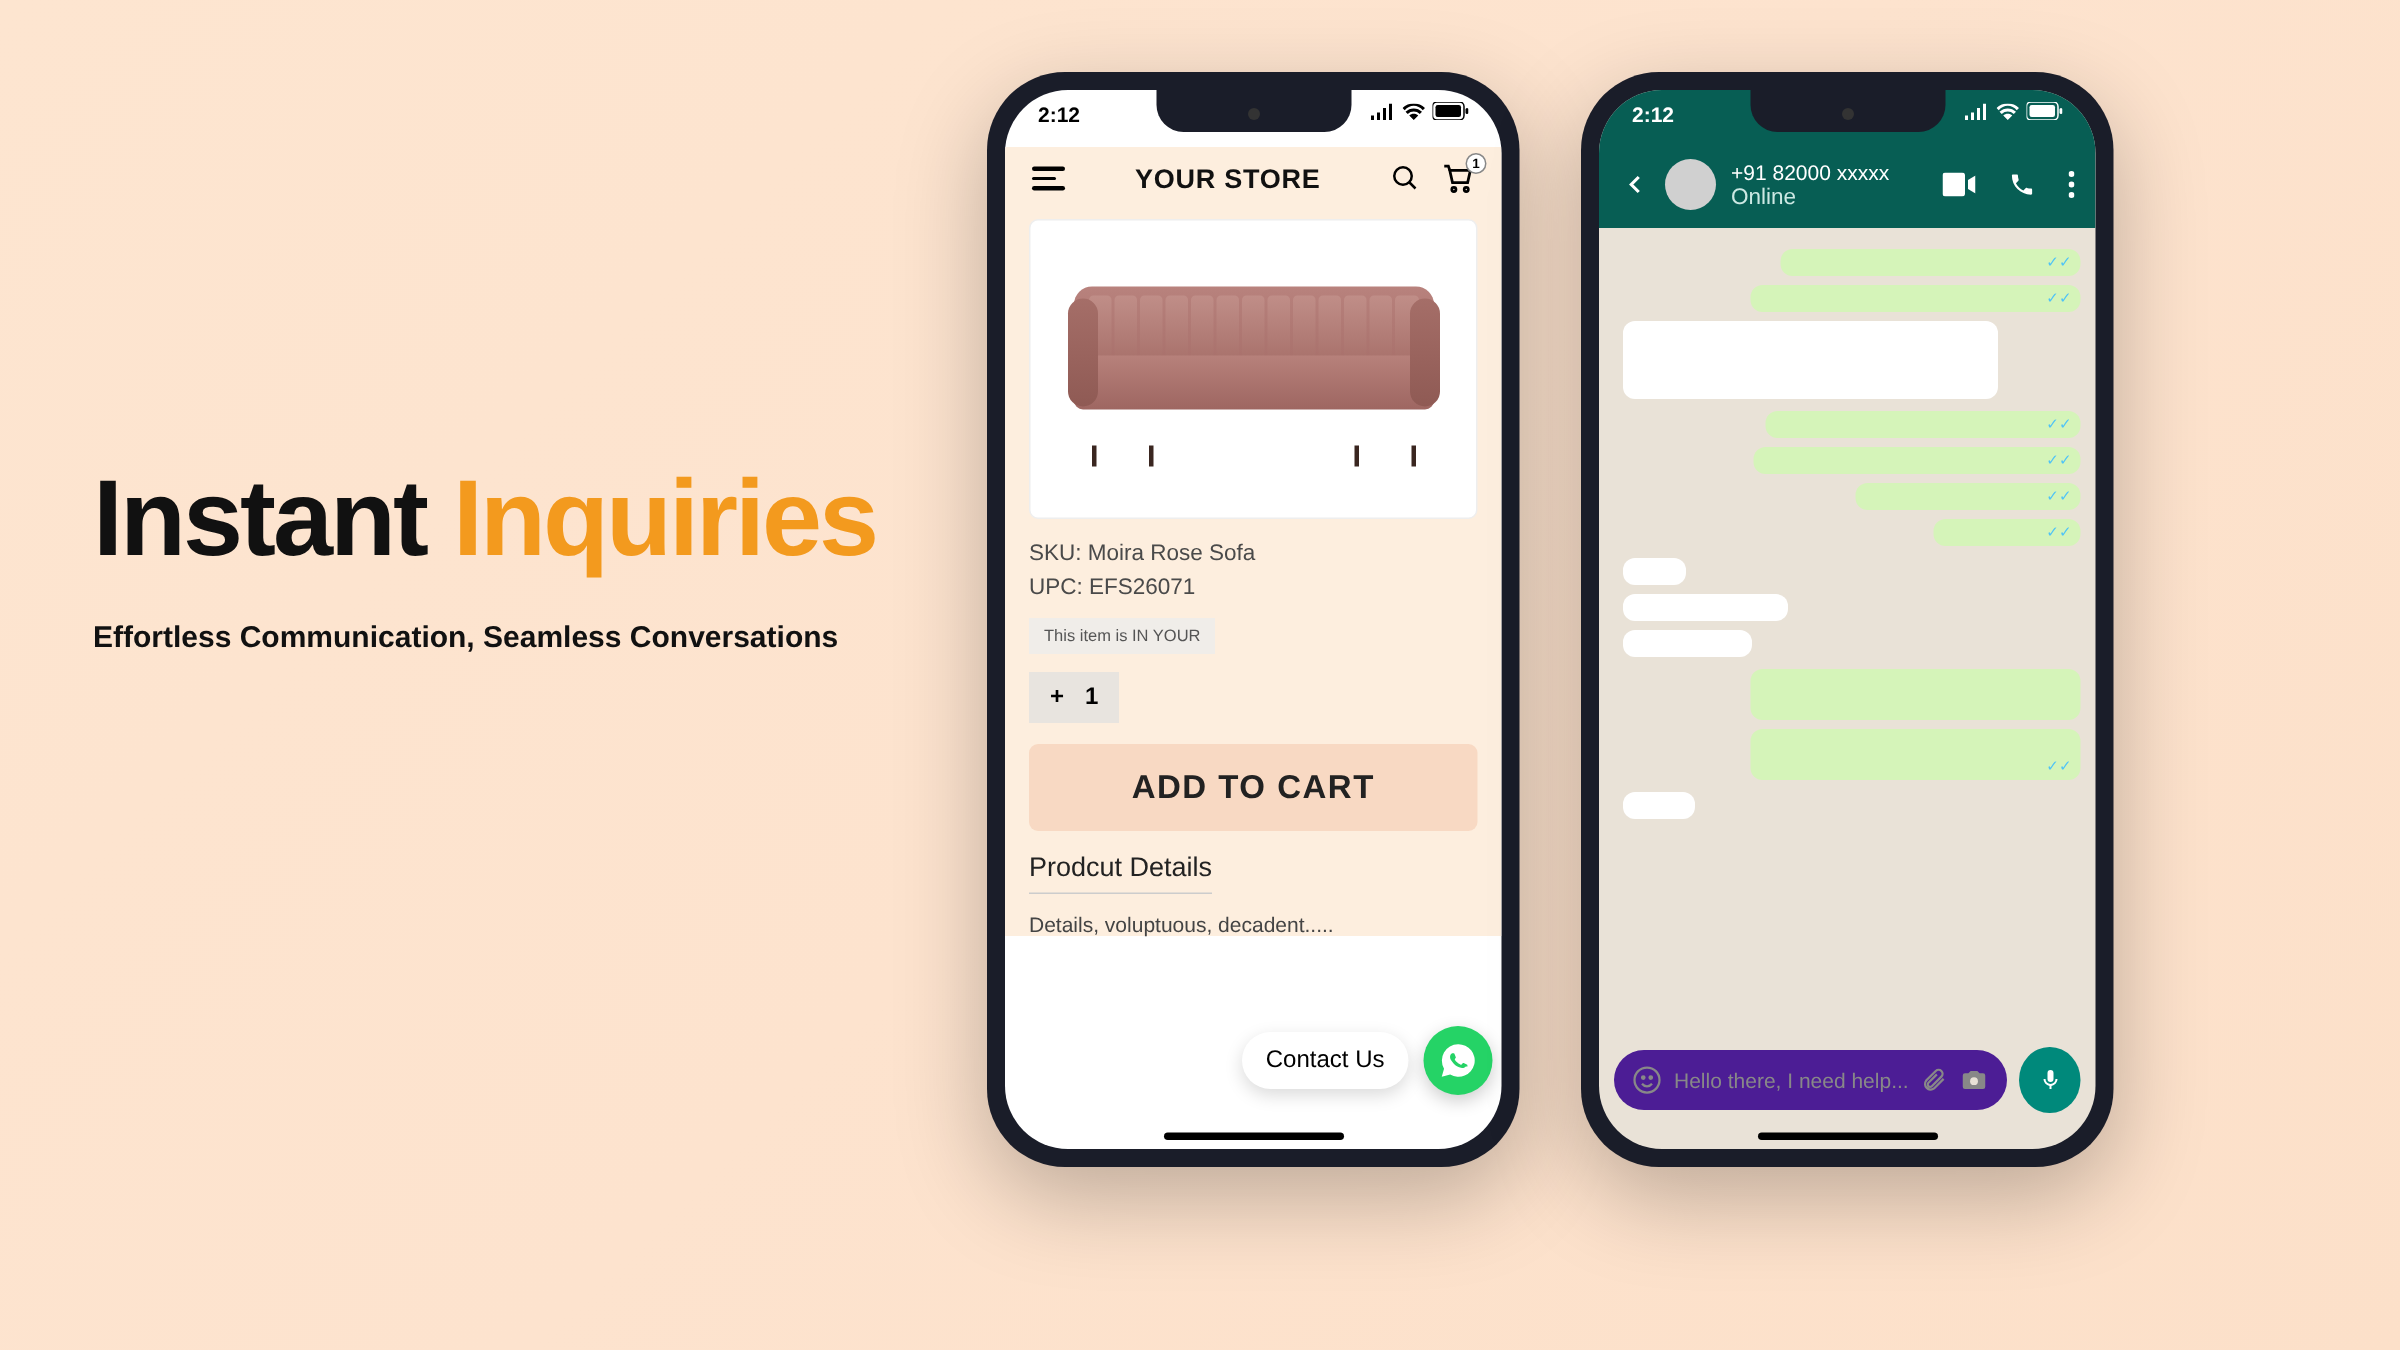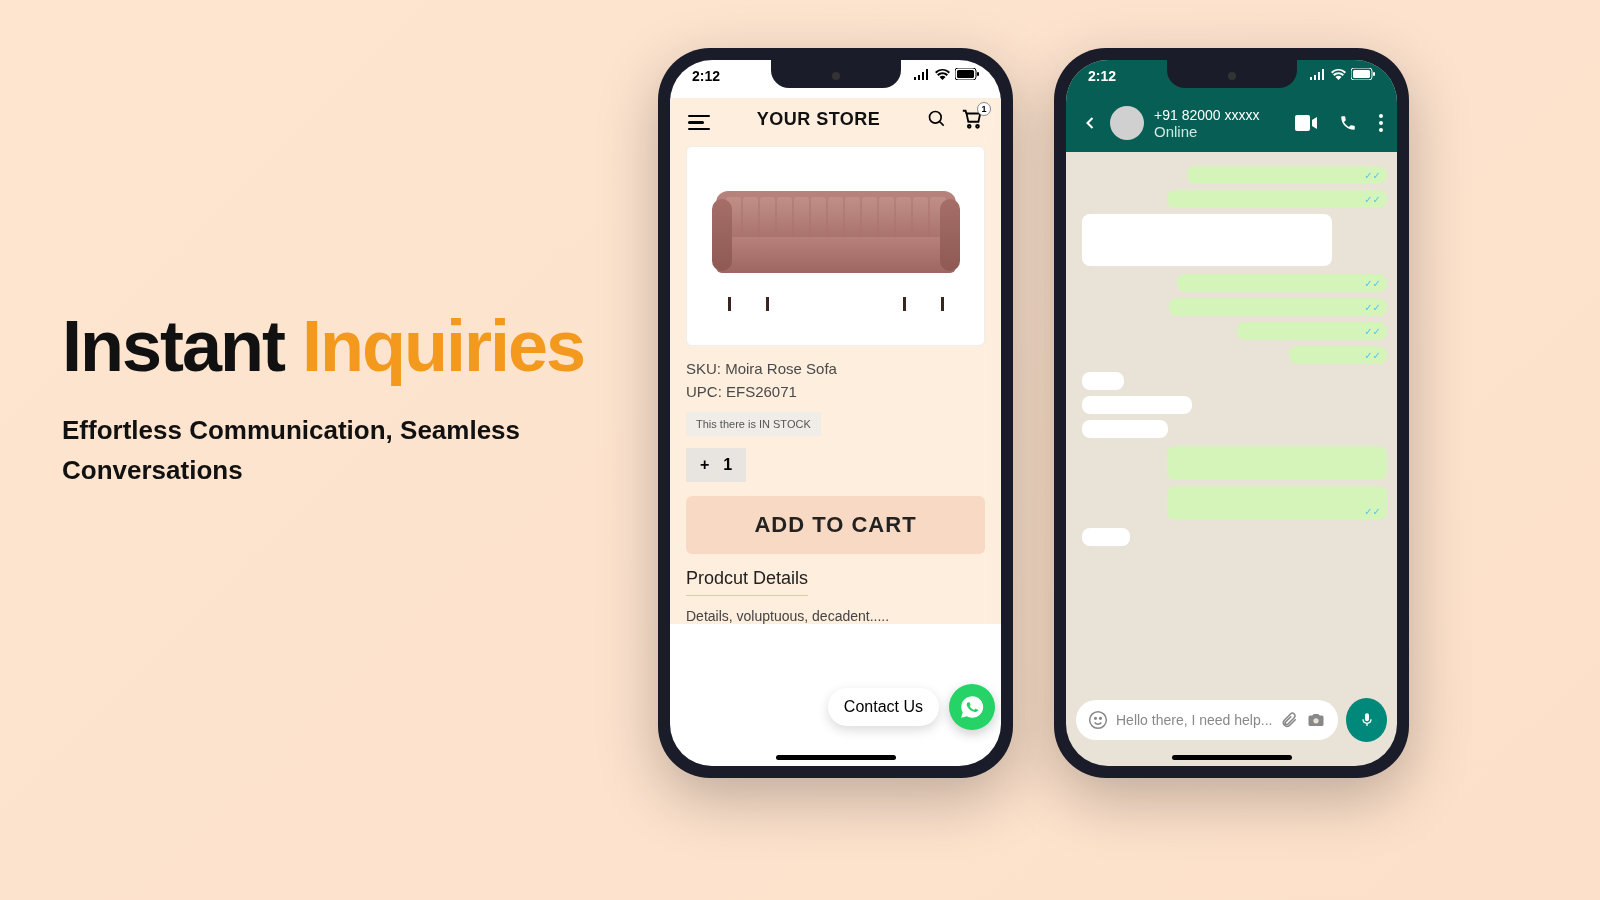--- a/index.html
+++ b/index.html
@@ -1,31 +1,31 @@
 <!DOCTYPE html>
 <html><head>
 <meta charset="utf-8">
 <style>
 *{margin:0;padding:0;box-sizing:border-box;font-family:-apple-system,BlinkMacSystemFont,'Segoe UI',Arial,sans-serif}
 body{width:1600px;height:900px;background:linear-gradient(135deg,#fde5d0 0%,#fde3ce 50%,#fce0c9 100%);position:relative;overflow:hidden}
 .hero{position:absolute;left:62px;top:310px;max-width:540px}
 .hero h1{font-size:72px;font-weight:800;line-height:1;letter-spacing:-2px}
 .hero h1 .w1{color:#111}
 .hero h1 .w2{color:#f39a1e}
-.hero p{margin-top:28px;font-size:26px;font-weight:700;color:#111;line-height:1.55}
+.hero p{margin-top:28px;font-size:20px;font-weight:700;color:#111;line-height:1.55}
 .phone{position:absolute;width:355px;height:730px;border-radius:52px;background:#1a1d29;padding:12px;box-shadow:0 20px 60px rgba(0,0,0,.25)}
 .phone.p1{left:658px;top:48px}
 .phone.p2{left:1054px;top:48px}
 .screen{width:100%;height:100%;border-radius:42px;background:#fff;overflow:hidden;position:relative}
 .notch{position:absolute;top:0;left:50%;transform:translateX(-50%);width:130px;height:28px;background:#1a1d29;border-radius:0 0 18px 18px;z-index:10}
 .notch:before{content:"";position:absolute;left:50%;top:12px;transform:translateX(-50%);width:8px;height:8px;background:#333;border-radius:50%}
 .statusbar{display:flex;justify-content:space-between;align-items:flex-start;padding:8px 22px 0;height:38px;font-size:14px;font-weight:700}
 .sb-white{color:#fff}
 .sb-icons{display:flex;gap:5px;align-items:center}
-.storebar{display:flex;align-items:flex-end;justify-content:space-between;padding:10px 18px;background:#fdeede}
+.storebar{display:flex;align-items:center;justify-content:space-between;padding:10px 18px;background:#fdeede}
 .hamburger{display:flex;flex-direction:column;gap:4px}
 .hamburger span{display:block;width:22px;height:2.5px;background:#000;border-radius:2px}
 .hamburger span:nth-child(2){width:16px}
 .storename{font-size:18px;font-weight:800;letter-spacing:.5px;color:#111}
 .right-icons{display:flex;gap:14px;align-items:center}
 .cart-wrap{position:relative}
 .cart-badge{position:absolute;top:-6px;right:-8px;width:14px;height:14px;border-radius:50%;background:#fff;border:1px solid #888;font-size:9px;display:flex;align-items:center;justify-content:center;font-weight:700}
 .product-area{padding:6px 16px 0;background:#fdeede}
 .pimg-box{background:#fff;border:1px solid #eee;border-radius:6px;height:200px;display:flex;align-items:center;justify-content:center;margin-bottom:14px}
 .sofa{width:240px;height:110px;position:relative}
@@ -57,21 +57,21 @@
 .avatar{width:34px;height:34px;border-radius:50%;background:#d0d0d0}
 .wa-name{font-size:14px;color:#fff;font-weight:500}
 .wa-status{font-size:15px;color:#cce8e3}
 .wa-actions{margin-left:auto;display:flex;gap:22px;align-items:center;color:#fff}
 .chat{padding:14px 10px 0;height:530px;position:relative}
 .bubble{border-radius:8px;margin-bottom:6px;position:relative}
 .b-out{background:#d5f4b9;margin-left:auto}
 .b-in{background:#fff}
 .ticks{position:absolute;right:6px;bottom:3px;font-size:10px;color:#4fc3f7}
 .inputbar{position:absolute;bottom:24px;left:10px;right:10px;display:flex;align-items:center;gap:8px}
-.inputbox{flex:1;background:#ffffff;border-radius:24px;padding:10px 12px;display:flex;align-items:center;gap:8px;font-size:14px;color:#888}
+.inputbox{flex:1;background:#4c1d95;border-radius:24px;padding:10px 12px;display:flex;align-items:center;gap:8px;font-size:14px;color:#888}
 .inputbox .ph{flex:1;white-space:nowrap;overflow:hidden;text-overflow:ellipsis}
 .micbtn{width:44px;height:44px;border-radius:50%;background:#00897b;display:flex;align-items:center;justify-content:center;color:#fff}
 svg{display:block}
 </style>
 </head>
 <body>
 
 <div class="hero">
   <h1>
     <span class="w1">Instant</span>
@@ -145,21 +145,21 @@
           <div class="sofa-arm l"></div>
             <div class="sofa-arm r"></div>
           <div class="sofa-leg l1"></div>
             <div class="sofa-leg l2"></div>
             <div class="sofa-leg l3"></div>
             <div class="sofa-leg l4"></div>
         </div>
       </div>
       <div class="meta">SKU: Moira Rose Sofa</div>
       <div class="meta">UPC: EFS26071</div>
-      <div class="stock">This there is IN STOCK</div><br>
+      <div class="stock">This item is IN YOUR</div><br>
       <div class="qty">
         <span>+</span>
         <span>1</span>
       </div>
       <button class="addcart">ADD TO CART</button>
       <div class="pdetails">Prodcut Details</div>
       <div class="pdesc">Details, voluptuous, decadent.....</div>
     </div>
     <div class="contact-pill">
       <div class="txt">Contact Us</div>

